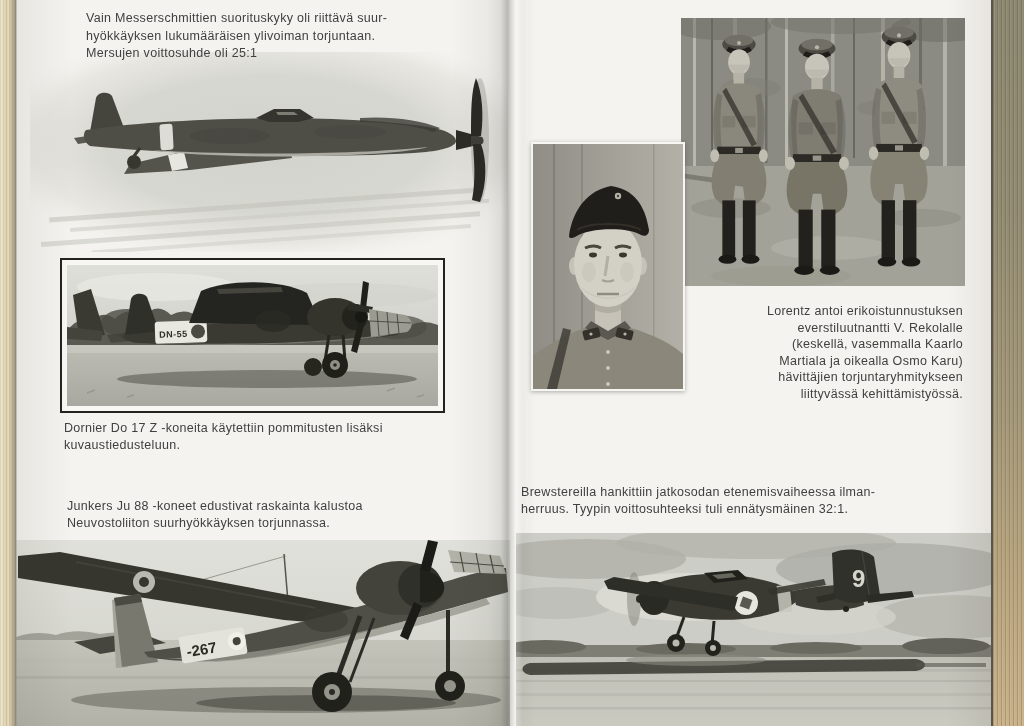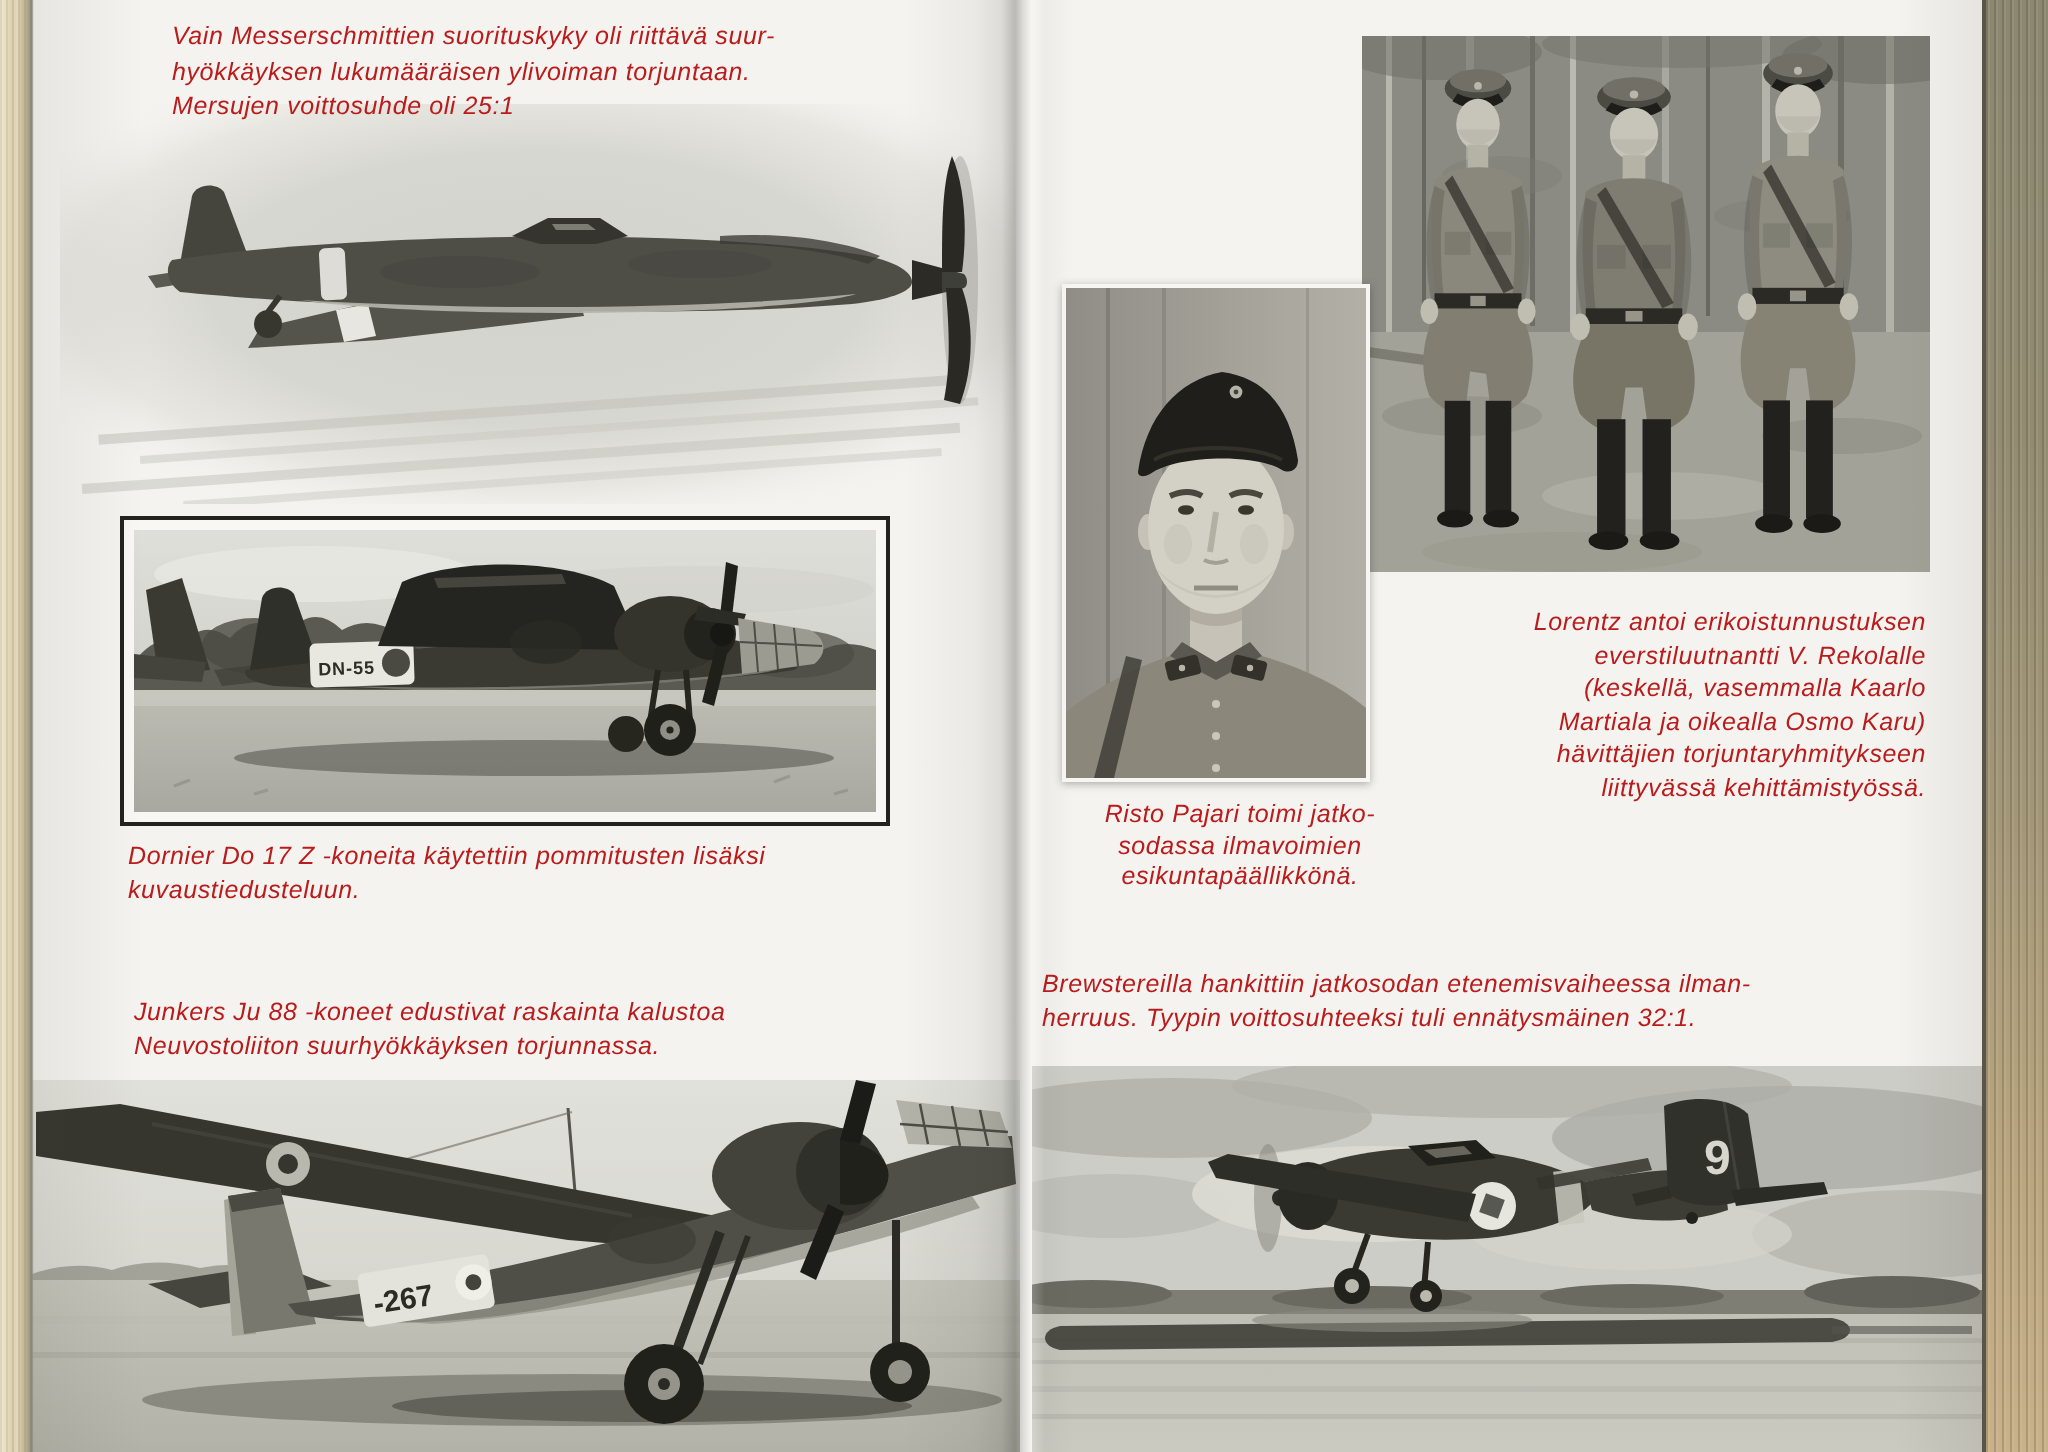--- a/index.html
+++ b/index.html
@@ -2,22 +2,22 @@
 <html><head>
 <meta charset="utf-8">
 <style>
   html,body{margin:0;padding:0;background:#888;}
   #stage{
     position:relative;width:1024px;height:726px;overflow:hidden;
     background:#f4f3ef;font-family:"Liberation Sans",sans-serif;
   }
   
   .cap{
-    position:absolute;font-size:12.5px;line-height:17px;color:#b91c1c;
-    letter-spacing:0.3px;white-space:pre-line;z-index:6;font-style:italic;
+    position:absolute;font-size:12.5px;line-height:17px;color:#404040;
+    letter-spacing:0.3px;white-space:pre-line;z-index:6;
   }
   #cap-messerschmitt{left:86px;top:10px;line-height:17.5px;}
   #cap-dornier{left:64px;top:420px;line-height:16.5px;}
   #cap-junkers{left:67px;top:498px;line-height:16.5px;}
   #cap-lorentz{left:690px;top:303px;width:273px;text-align:right;line-height:16.5px;}
   #cap-pajari{left:534px;top:400px;width:172px;text-align:center;line-height:15.5px;}
   #cap-brewster{left:521px;top:484px;line-height:16.5px;}
   
   .photo{position:absolute;}
   .photo svg{display:block;width:100%;height:100%;}
@@ -320,23 +320,20 @@
       </g>
     </svg>
   </div>
 
   <div class="cap" id="cap-lorentz">Lorentz antoi erikoistunnustuksen
 everstiluutnantti V. Rekolalle
 (keskellä, vasemmalla Kaarlo
 Martiala ja oikealla Osmo Karu)
 hävittäjien torjuntaryhmitykseen
 liittyvässä kehittämistyössä.</div>
-  <div class="cap" id="cap-pajari">Risto Pajari toimi jatko-
-sodassa ilmavoimien
-esikuntapäällikkönä.</div>
   <div class="cap" id="cap-brewster">Brewstereilla hankittiin jatkosodan etenemisvaiheessa ilman-
 herruus. Tyypin voittosuhteeksi tuli ennätysmäinen 32:1.</div>
 
   <div class="photo" id="ph-brewster">
     <svg viewBox="0 0 476 193" preserveAspectRatio="none">
       <defs>
         <linearGradient id="gbfld" x1="0" y1="0" x2="0" y2="1">
           <stop offset="0%" stop-color="#c0c0b7"></stop>
             <stop offset="100%" stop-color="#cacac1"></stop>
         </linearGradient>

